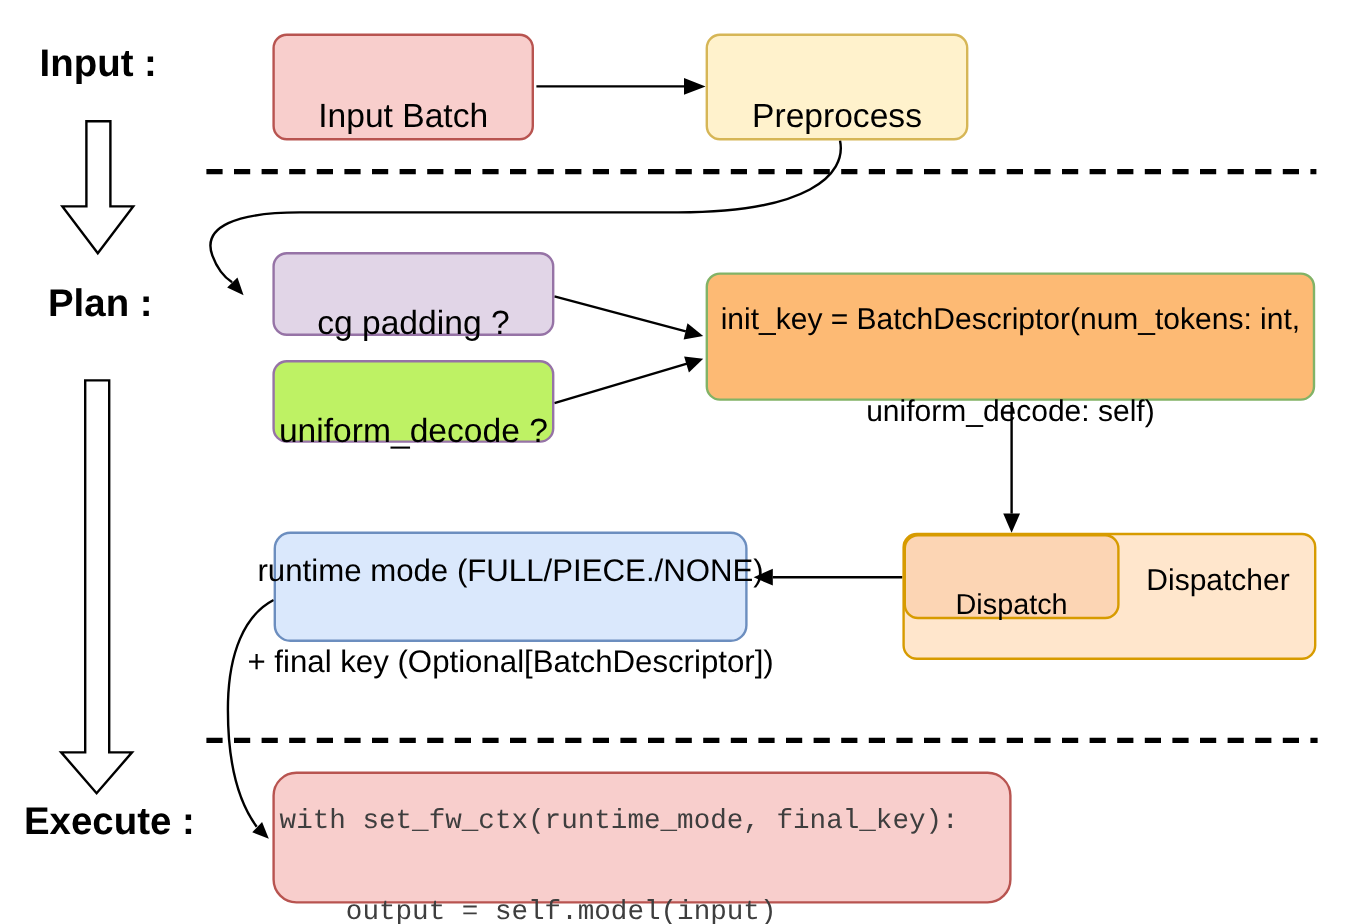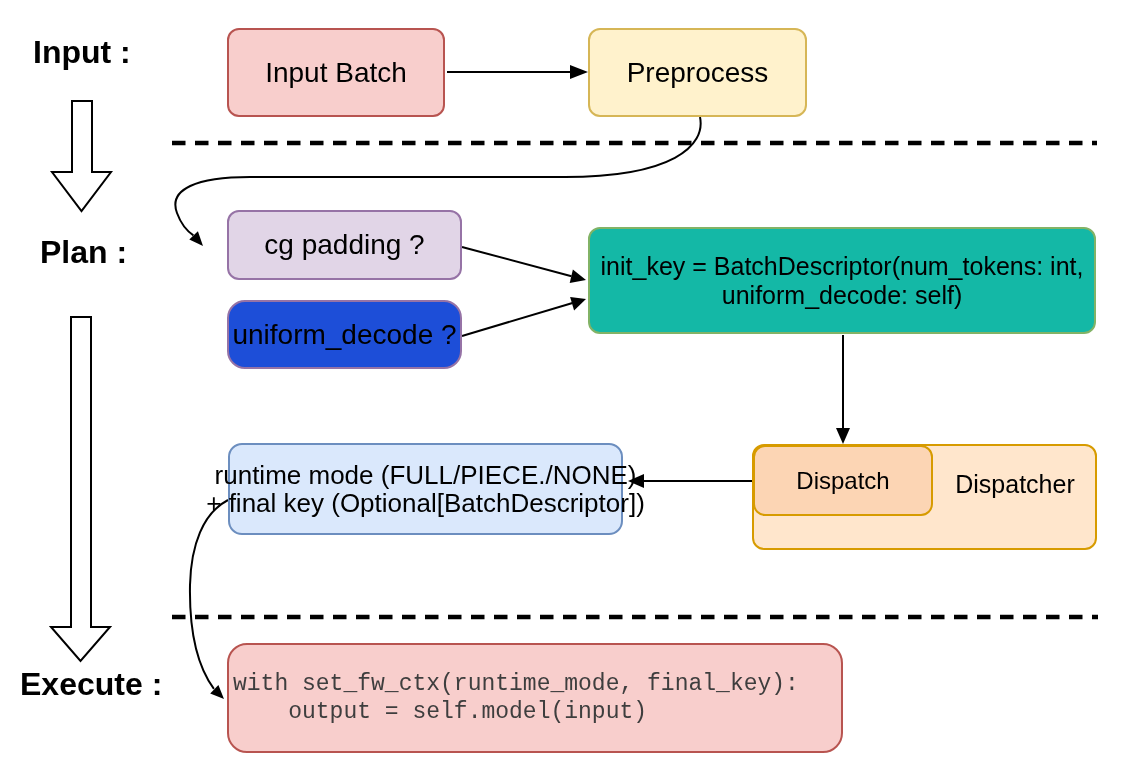--- a/index.html
+++ b/index.html
@@ -2,21 +2,21 @@
 <html><head>
 <meta charset="utf-8">
 <style>
   html,body{margin:0;padding:0;background:#fff;}
   #canvas{position:relative;width:1142px;height:770px;background:#fff;font-family:"Liberation Sans",sans-serif;overflow:hidden;}
   .stage-label{position:absolute;font-weight:700;font-size:32px;color:#000;white-space:nowrap;}
   #label-input{left:33px;top:34px;}
   #label-plan{left:40px;top:234px;}
   #label-execute{left:20px;top:666px;}
   .node{position:absolute;box-sizing:border-box;border:2px solid #000;border-radius:12px;display:flex;flex-direction:column;align-items:center;justify-content:center;text-align:center;color:#000;}
-  .node .ln{display:block;white-space:nowrap;}
+  .node .ln{display:block;white-space:nowrap;margin-top:48px;}
   #node-input-batch{left:227px;top:28px;width:218px;height:89px;font-size:28px;}
   #node-preprocess{left:588px;top:28px;width:219px;height:89px;font-size:28px;}
   #node-cg-padding{left:227px;top:210px;width:235px;height:70px;font-size:28px;}
   #node-uniform-decode{left:227px;top:300px;width:235px;height:69px;font-size:28px;}
   #node-init-key{left:588px;top:227px;width:508px;height:107px;font-size:25px;line-height:29px;}
   #node-runtime-mode{left:228px;top:443px;width:395px;height:92px;font-size:26px;line-height:28px;border-radius:14px;}
   #node-cudagraph{left:752px;top:444px;width:345px;height:106px;}
   #node-dispatch{left:753px;top:445px;width:180px;height:71px;font-size:24px;}
   #cudagraph-label{position:absolute;left:933px;top:470px;width:164px;text-align:center;font-size:25px;line-height:29px;color:#000;}
   #cudagraph-label .ln{display:block;white-space:nowrap;}
@@ -85,25 +85,25 @@
   </div>
 
   <div class="node" id="node-cg-padding" style="border-color: rgb(150, 115, 166); background-color: rgb(225, 213, 231);">
     <span class="ln">cg padding ?</span>
   </div>
 
   <div class="node" id="node-preprocess" style="border-color: rgb(214, 182, 86); background-color: rgb(255, 242, 204);">
     <span class="ln">Preprocess</span>
   </div>
 
-  <div class="node" id="node-uniform-decode" style="border-color: rgb(150, 115, 166); background-color: #1d4ed8; border-radius: 18px;">
+  <div class="node" id="node-uniform-decode" style="border-color: rgb(150, 115, 166); background-color: #bef264;">
     <span class="ln">uniform_decode ?</span>
   </div>
 
-  <div class="node" id="node-init-key" style="border-color: rgb(130, 179, 102); background-color: #14b8a6;">
+  <div class="node" id="node-init-key" style="border-color: rgb(130, 179, 102); background-color: #fdba74;">
     <span class="ln">init_key = BatchDescriptor(num_tokens: int,</span>
     <span class="ln">uniform_decode: self)</span>
   </div>
 
   <div class="node" id="node-cudagraph" style="border-color: rgb(215, 155, 0); background-color: rgb(255, 230, 204);">
   </div>
   <div id="cudagraph-label">
     <span class="ln">Dispatcher</span>
   </div>
 

